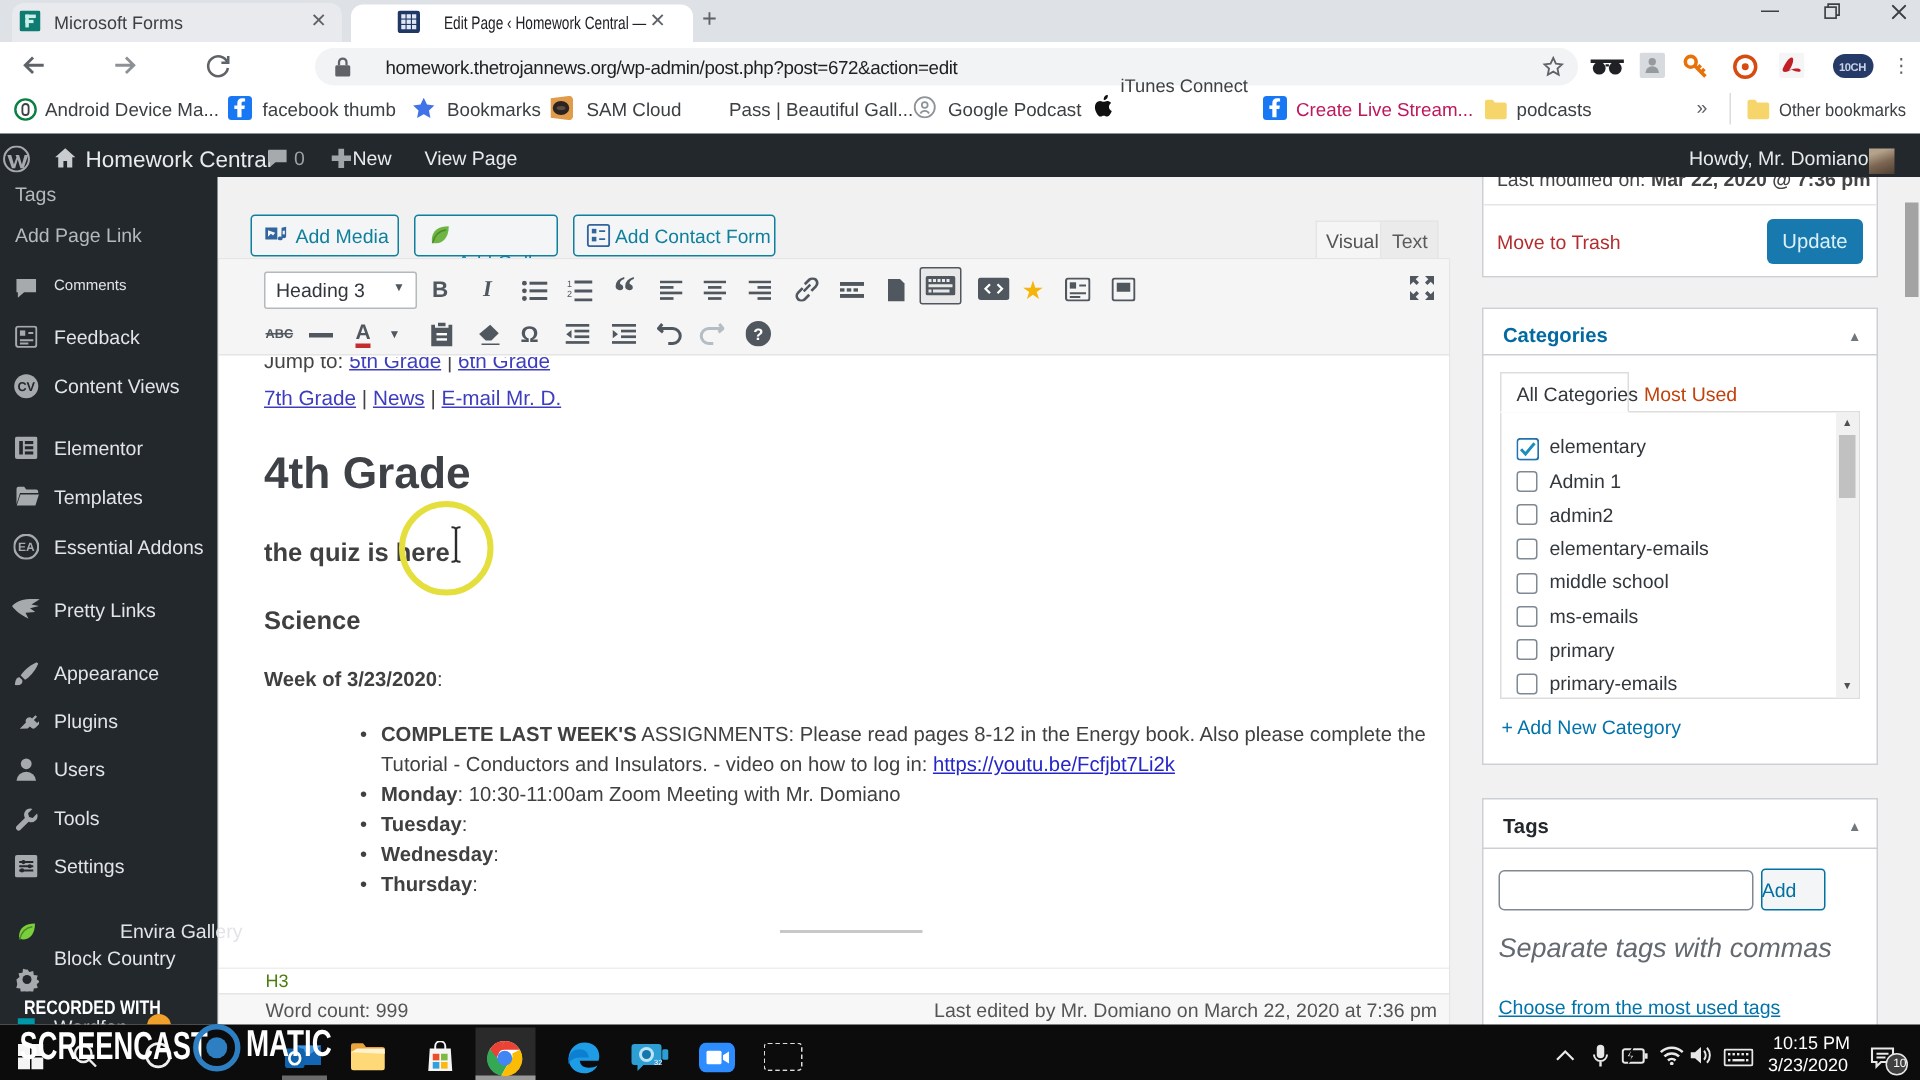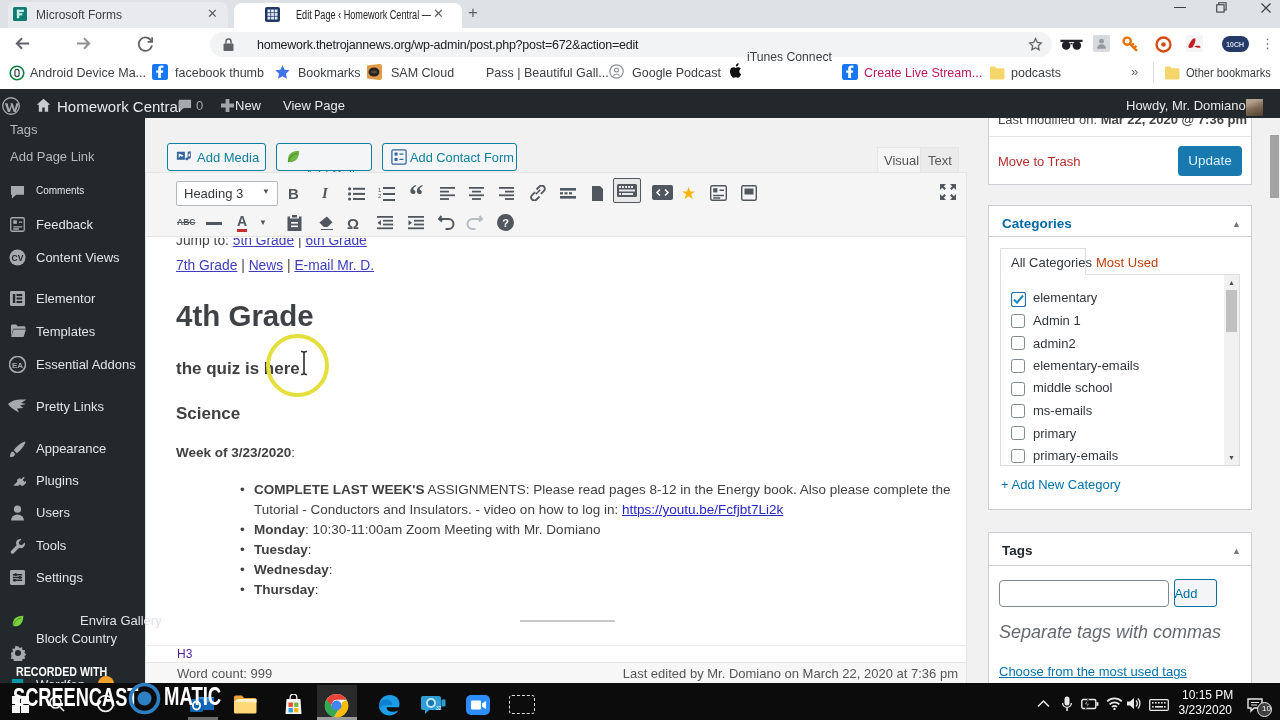--- a/index.html
+++ b/index.html
@@ -325,21 +325,21 @@
     <div style="position:relative;"><span style="position:absolute;left:-14px;">•</span><b>Monday</b>: 10:30-11:00am Zoom Meeting with Mr. Domiano</div>
     <div style="position:relative;"><span style="position:absolute;left:-14px;">•</span><b>Tuesday</b>:</div>
     <div style="position:relative;"><span style="position:absolute;left:-14px;">•</span><b>Wednesday</b>:</div>
     <div style="position:relative;"><span style="position:absolute;left:-14px;">•</span><b>Thursday</b>:</div>
   </div>
   <div class="abs" style="left:374px;top:382px;width:95px;height:1.5px;background:#c8c8c8;"></div>
 </div>
 
 
 <div class="abs" style="left:146px;top:645px;width:820px;height:17px;background:#fff;border-top:1px solid #eee;"></div>
-<div class="abs" style="left:177px;top:647px;font-size:12px;color:#4c1d95;">H3</div>
+<div class="abs" style="left:177px;top:647px;font-size:12px;color:#4d7c0f;">H3</div>
 <div class="abs" style="left:146px;top:662px;width:820px;height:22px;background:#f7f7f7;border-top:1px solid #e5e5e5;"></div>
 <div class="abs" style="left:177px;top:666px;font-size:13px;color:#555;">Word count: 999</div>
 <div class="abs" style="left:146px;top:666px;width:812px;text-align:right;font-size:13px;color:#555;">Last edited by Mr. Domiano on March 22, 2020 at 7:36 pm</div>
 
 
 <div class="abs" style="left:988px;top:90px;width:264px;height:95px;background:#fff;border:1px solid #ccd0d4;"></div>
 <div class="abs" style="left:998px;top:112px;font-size:13px;color:#444;">Last modified on: <b>Mar 22, 2020 @ 7:36 pm</b></div>
 <div class="abs" style="left:989px;top:136px;width:262px;height:1px;background:#e5e5e5;"></div>
 <div class="abs" style="left:998px;top:154px;font-size:13px;color:#b32d2e;">Move to Trash</div>
 <div class="abs" style="left:1178px;top:146px;width:64px;height:30px;background:#1779ae;border-radius:4px;"></div>

